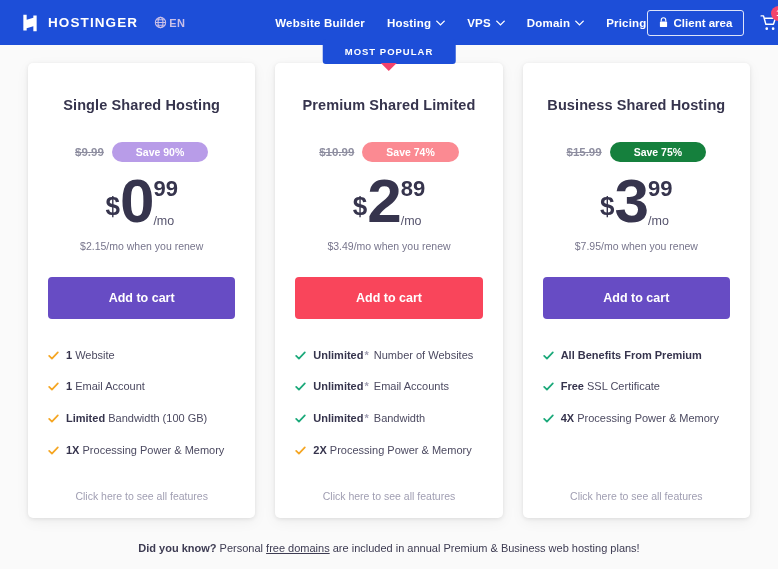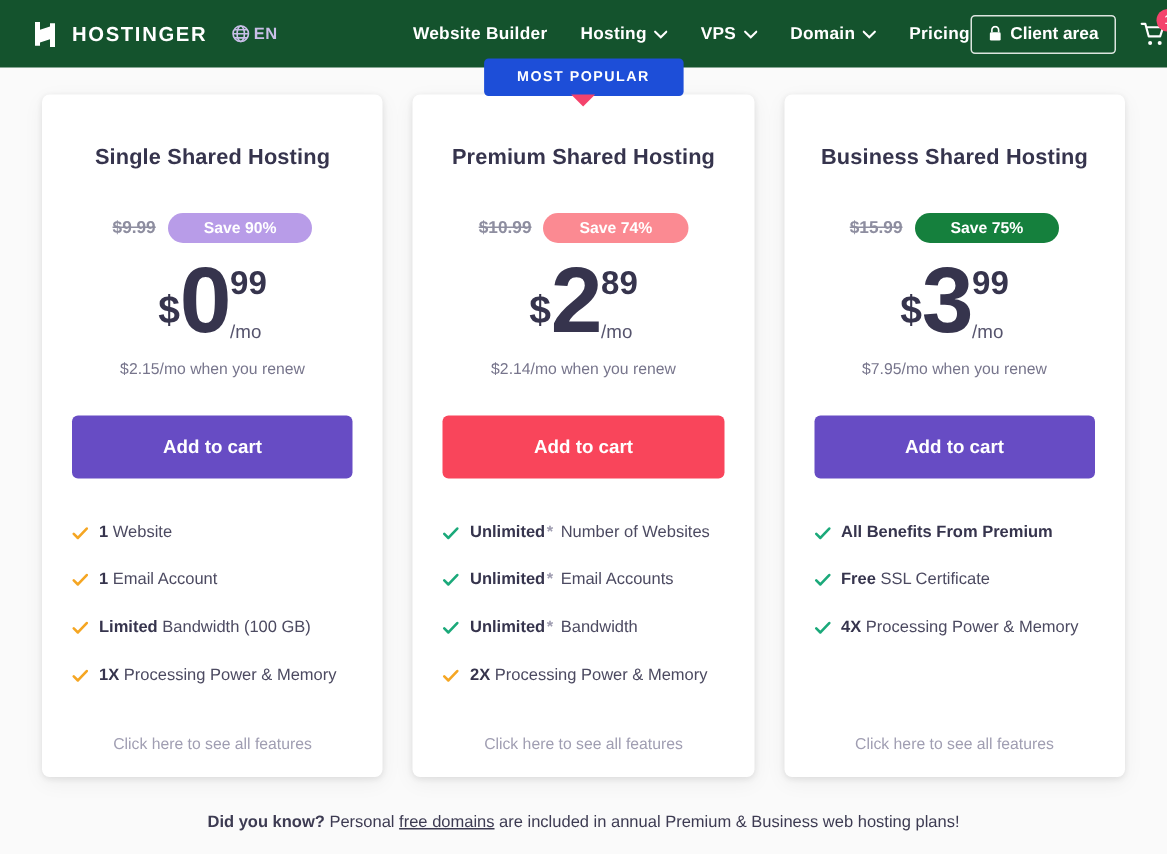--- a/index.html
+++ b/index.html
@@ -5,21 +5,21 @@
   * { box-sizing: border-box; margin: 0; padding: 0; }
   html, body {
     width: 778px; height: 569px;
     background: #fafafa;
     font-family: "Liberation Sans", sans-serif;
     overflow: hidden;
   }
 
   
   .header {
-    height: 45px; background: #14532d;
+    height: 45px; background: #1d4ed8;
     display: flex; align-items: center;
     padding: 0 12px 0 20px;
     position: relative;
   }
   .brand { display: flex; align-items: center; gap: 8px; }
   .logo-mark { width: 20px; height: 20px; display: block; }
   .brand-name {
     color: #fff; font-size: 13.5px; font-weight: bold;
     letter-spacing: 1.1px;
   }
@@ -284,34 +284,34 @@
           </svg>
           <span><b>1X</b>
           <span>Processing Power &amp; Memory</span></span>
         </li>
       </ul>
       <div class="see-all">Click here to see all features</div>
     </div>
 
     <div class="card featured">
       <div class="popular-badge" style="background: #1d4ed8;">MOST POPULAR</div>
-      <div class="card-title">Premium Shared Hosting</div>
+      <div class="card-title">Premium Shared Limited</div>
       <div class="price-row">
         <span class="old-price">$10.99</span>
         <span class="save-badge" style="background: rgb(251, 138, 146);">Save 74%</span>
       </div>
       <div class="big-price">
         <span class="currency">$</span>
         <span class="amount">2</span>
         <span class="price-right">
           <span class="cents">89</span>
           <span class="per-mo">/mo</span>
         </span>
       </div>
-      <div class="renew">$2.14/mo when you renew</div>
+      <div class="renew">$3.49/mo when you renew</div>
       <button class="cta" style="background: rgb(249, 69, 91);">Add to cart</button>
       <ul class="features">
         <li class="feature">
           <svg class="check" viewBox="0 0 14 14">
             <path d="M1.5 7.5L5 11L12.5 3" fill="none" stroke-width="2.2" stroke-linecap="round" stroke-linejoin="round" stroke="#1BA97A"></path>
           </svg>
           <span><b>Unlimited</b><span class="star">*</span>
           <span>Number of Websites</span></span>
         </li>
         <li class="feature">

